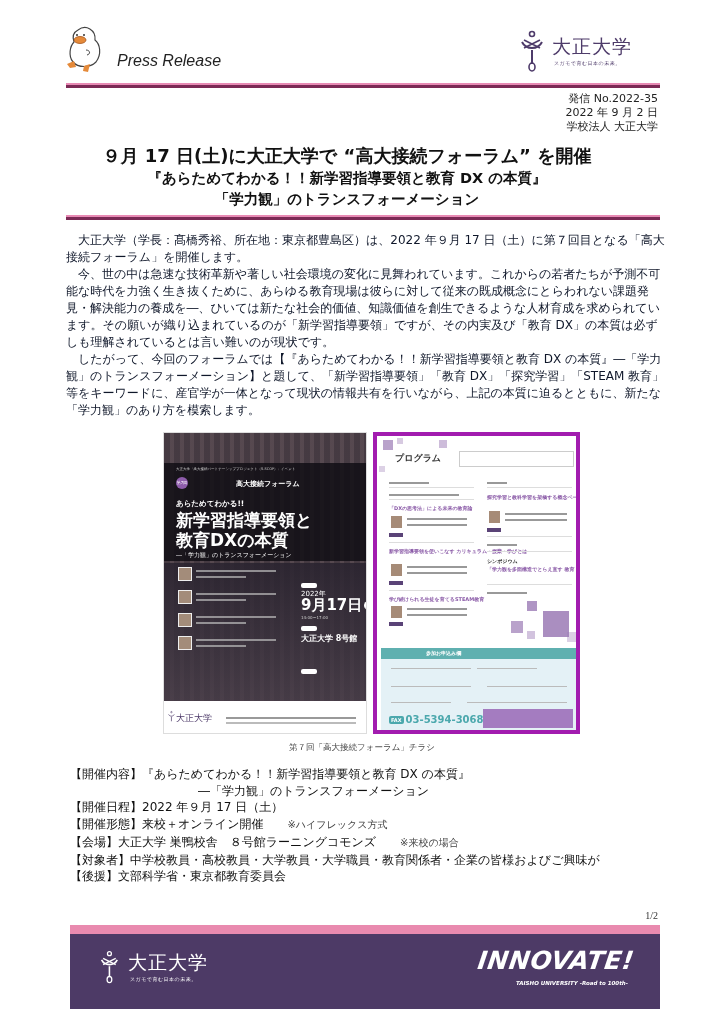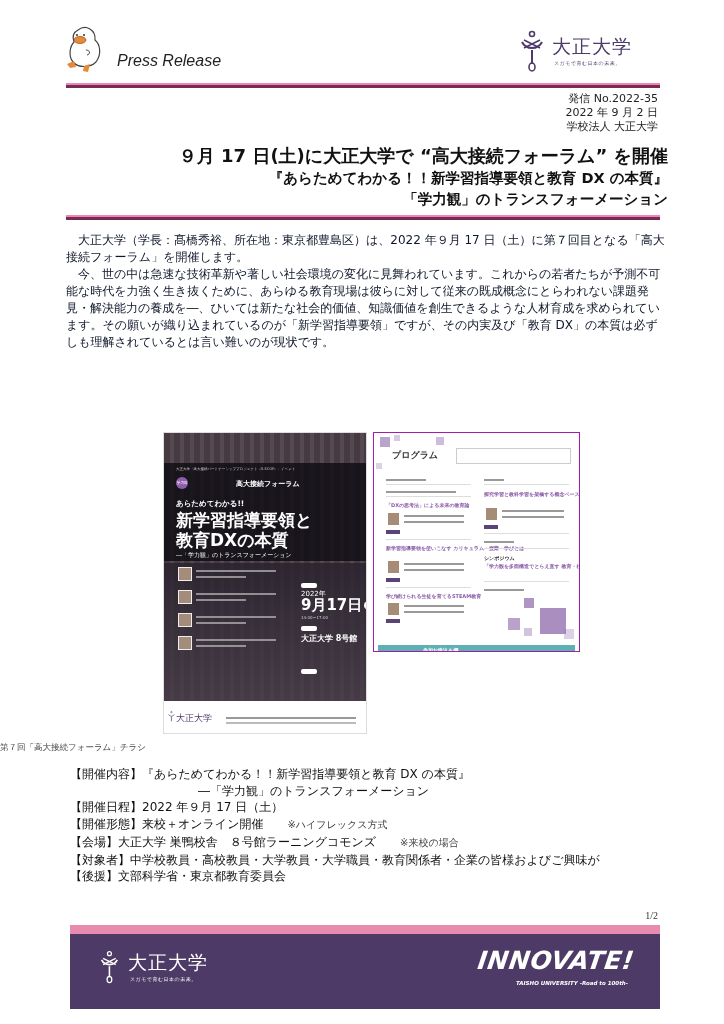--- a/index.html
+++ b/index.html
@@ -15,21 +15,21 @@
   .logo-top .tag { position: absolute; left: 34px; top: 30px; font-size: 5px; color: #4e3b6a; letter-spacing: 0.5px; }
 
   .rule { position: absolute; left: 66px; width: 594px; height: 5px; }
   .rule .top { height: 2px; background: #e88ab4; }
   .rule .bot { height: 3px; background: #7b2a55; }
   .rule-1 { top: 83px; }
   .rule-2 { top: 215px; }
 
   .meta { position: absolute; right: 66px; top: 92px; text-align: right; font-size: 11px; line-height: 14px; color: #222; }
 
-  .title-block { position: absolute; left: 74px; top: 144px; width: 594px; text-align: right; }
+  .title-block { position: absolute; left: 50px; top: 144px; width: 594px; text-align: center; }
   .title-main { font-size: 18px; line-height: 24px; font-weight: bold; color: #111; }
   .title-sub { font-size: 14.5px; line-height: 21px; font-weight: bold; color: #111; }
 
   .body-text { position: absolute; left: 66px; top: 232px; width: 600px; font-size: 12px; line-height: 17px; color: #0f172a; }
   .body-text p { text-indent: 1em; }
 
   .flyer-left { position: absolute; left: 163px; top: 432px; width: 204px; height: 302px; background: #2a2530; overflow: hidden; border: 1px solid #ddd; }
   .flyer-left .bg-stripes { position: absolute; inset: 0; background: repeating-linear-gradient(90deg, #4a3e45 0 6px, #5e4f55 6px 10px); opacity: 0.85; }
   .flyer-left .dark-band { position: absolute; left: 0; top: 30px; width: 100%; height: 98px; background: rgba(15,12,18,0.82); }
   .flyer-left .lower { position: absolute; left: 0; top: 130px; width: 100%; height: 140px; background: linear-gradient(180deg, rgba(40,34,46,0.85), rgba(70,60,72,0.7)); }
@@ -47,36 +47,36 @@
   .fl-datebadge { position: absolute; left: 137px; width: 16px; height: 5px; background: #fff; border-radius: 2px; }
   .fl-year { left: 137px; top: 156px; font-size: 7px; }
   .fl-date { left: 137px; top: 163px; font-size: 15px; font-weight: bold; }
   .fl-time { left: 137px; top: 182px; font-size: 4px; color: #ccc; }
   .fl-venue { left: 137px; top: 200px; font-size: 8px; font-weight: bold; }
   .fl-logo { position: absolute; left: 12px; bottom: 8px; font-size: 9px; color: #4e3b6a; }
   .fl-logo-mark { position: absolute; left: 4px; bottom: 9px; width: 8px; height: 14px; }
   .fl-contact { position: absolute; left: 62px; bottom: 14px; width: 130px; height: 2px; background: #999; }
   .fl-contact2 { position: absolute; left: 62px; bottom: 9px; width: 130px; height: 2px; background: #bbb; }
 
-  .flyer-right { position: absolute; left: 373px; top: 432px; width: 207px; height: 220px; background: #fff; border: 1px solid #a21caf; overflow: hidden; }
+  .flyer-right { position: absolute; left: 373px; top: 432px; width: 207px; height: 302px; background: #fff; border: 4px solid #a21caf; overflow: hidden; }
   .fr-sq { position: absolute; background: #9b7ab5; }
   .fr-title { position: absolute; left: 18px; top: 16px; font-size: 9px; font-weight: bold; color: #333; }
   .fr-box { position: absolute; left: 82px; top: 15px; width: 115px; height: 16px; border: 1px solid #ccc; }
   .fr-sess { position: absolute; font-size: 5px; color: #8a5aa7; font-weight: bold; white-space: nowrap; }
   .fr-line { position: absolute; height: 1px; background: #ddd; }
   .fr-gray { position: absolute; height: 2px; background: #999; }
   .fr-photo { position: absolute; width: 11px; height: 12px; background: #a68b77; }
   .fr-pill { position: absolute; width: 14px; height: 4px; background: #5a4377; }
   .fr-form { position: absolute; left: 4px; top: 212px; width: 197px; height: 84px; background: #e4f1f6; }
   .fr-form-head { position: absolute; left: 4px; top: 212px; width: 197px; height: 11px; background: #5fb0b0; color: #fff; font-size: 5px; line-height: 11px; padding-left: 45px; font-weight: bold; }
   .fr-fax { position: absolute; left: 12px; top: 278px; font-size: 10px; font-weight: bold; color: #4ba8ad; white-space: nowrap; }
   .fr-fax-badge { display: inline-block; background: #4ba8ad; color: #fff; font-size: 5px; padding: 1px 2px; margin-right: 2px; vertical-align: middle; border-radius: 2px; }
   .fr-web { position: absolute; left: 106px; top: 273px; width: 90px; height: 19px; background: #a47cc0; }
 
-  .caption { position: absolute; left: 0; top: 742px; width: 724px; text-align: left; font-size: 8.5px; color: #444; }
+  .caption { position: absolute; left: 0; top: 742px; width: 724px; text-align: center; font-size: 8.5px; color: #444; }
 
   .details { position: absolute; left: 70px; top: 766px; width: 600px; font-size: 12px; line-height: 16.7px; color: #111; }
   .details .row { white-space: nowrap; }
   .details .indent1 { padding-left: 128px; }
   .details .indent2 { padding-left: 74px; }
   .details .note { font-size: 10px; color: #444; margin-left: 24px; }
 
   .page-num { position: absolute; right: 66px; top: 910px; font-family: "Liberation Serif", serif; font-size: 10px; color: #333; }
 
   .footer-band { position: absolute; left: 70px; top: 925px; width: 590px; height: 84px; }
@@ -132,20 +132,21 @@
 </div>
 
 <div class="rule rule-2">
     <div class="top"></div>
     <div class="bot"></div>
   </div>
 
 <div class="body-text">
   <p>大正大学（学長：髙橋秀裕、所在地：東京都豊島区）は、2022 年９月 17 日（土）に第７回目となる「高大接続フォーラム」を開催します。</p>
   <p>今、世の中は急速な技術革新や著しい社会環境の変化に見舞われています。これからの若者たちが予測不可能な時代を力強く生き抜くために、あらゆる教育現場は彼らに対して従来の既成概念にとらわれない課題発見・解決能力の養成を―、ひいては新たな社会的価値、知識価値を創生できるような人材育成を求められています。その願いが織り込まれているのが「新学習指導要領」ですが、その内実及び「教育 DX」の本質は必ずしも理解されているとは言い難いのが現状です。</p>
+  <p>したがって、今回のフォーラムでは【『あらためてわかる！！新学習指導要領と教育 DX の本質』―「学力観」のトランスフォーメーション】と題して、「新学習指導要領」「教育 DX」「探究学習」「STEAM 教育」等をキーワードに、産官学が一体となって現状の情報共有を行いながら、上記の本質に迫るとともに、新たな「学力観」のあり方を模索します。</p>
 </div>
 
 <div class="flyer-left">
   <div class="bg-stripes"></div>
   <div class="dark-band"></div>
   <div class="lower"></div>
   <div class="fl-txt fl-series">大正大学「高大接続パートナーシッププロジェクト（S-SCOP）」イベント</div>
   <div class="fl-txt fl-badge">第7回</div>
   <div class="fl-txt fl-forum">高大接続フォーラム</div>
   <div class="fl-txt fl-tagline">あらためてわかる!!</div>

